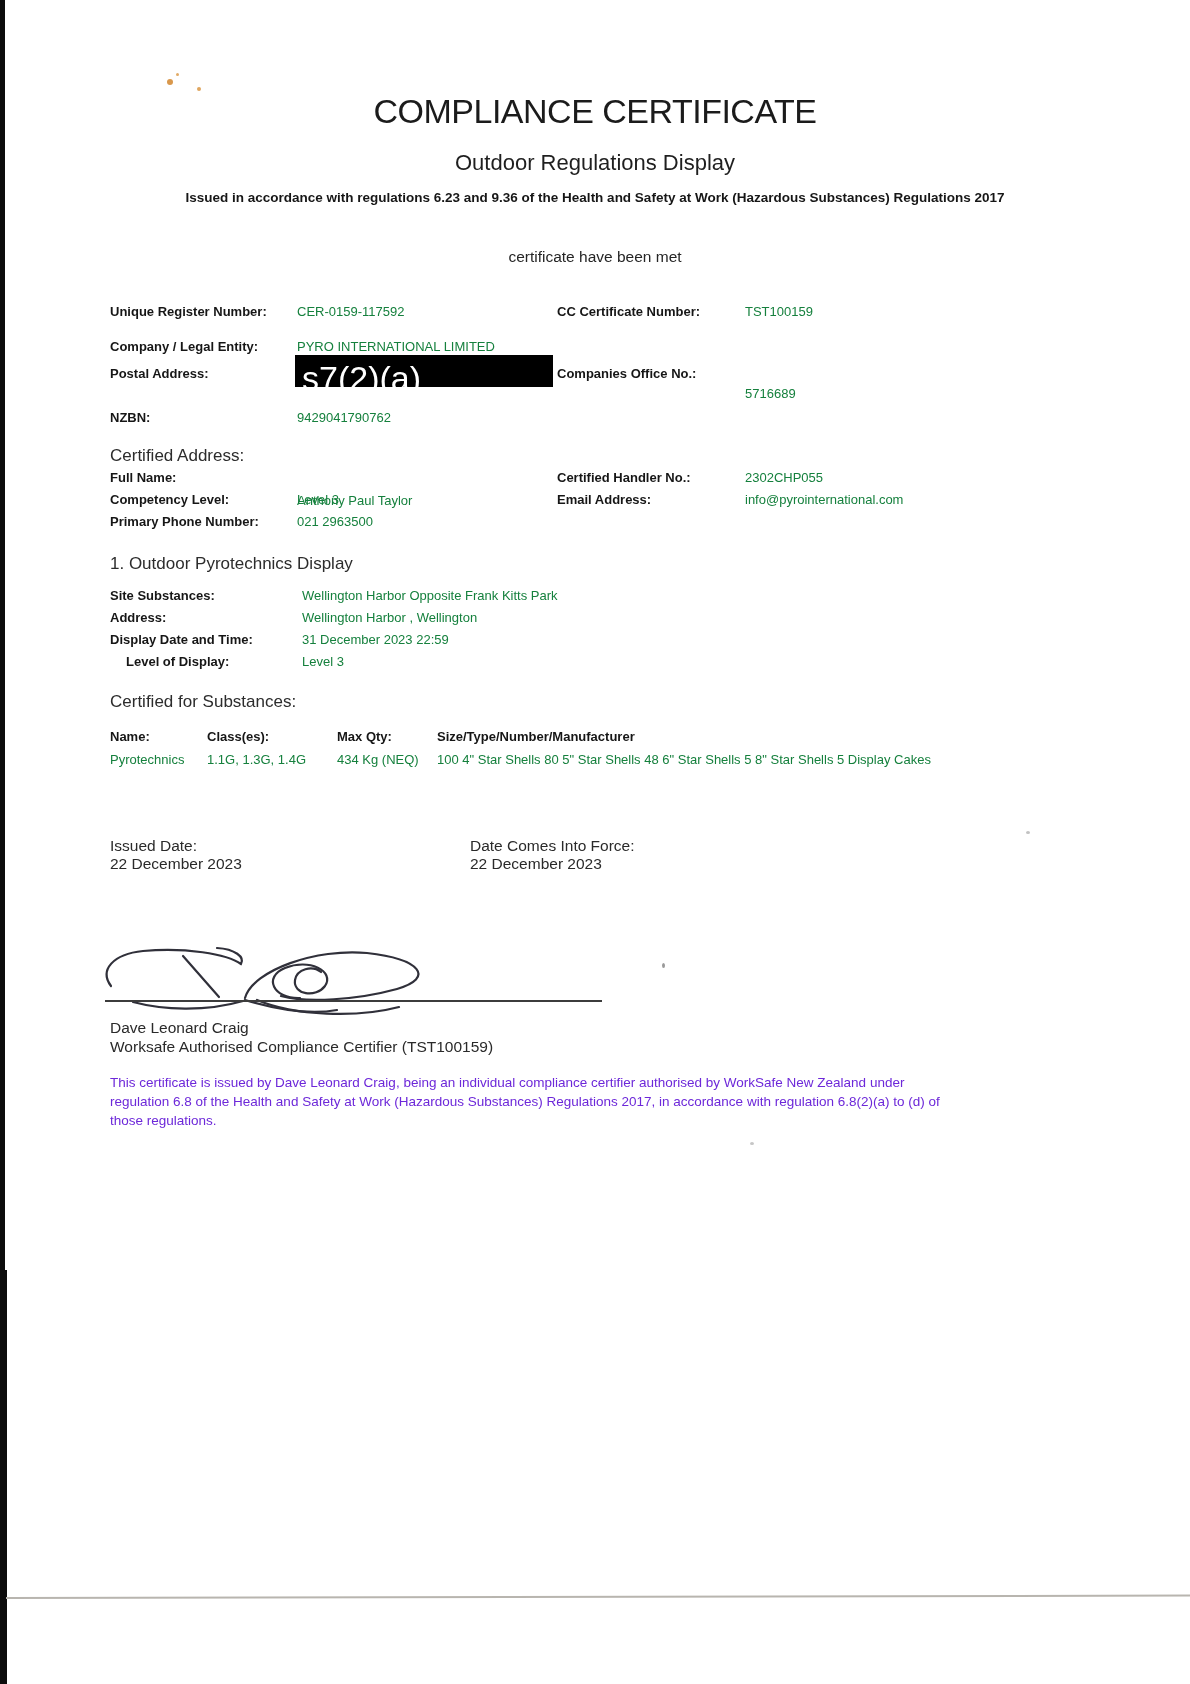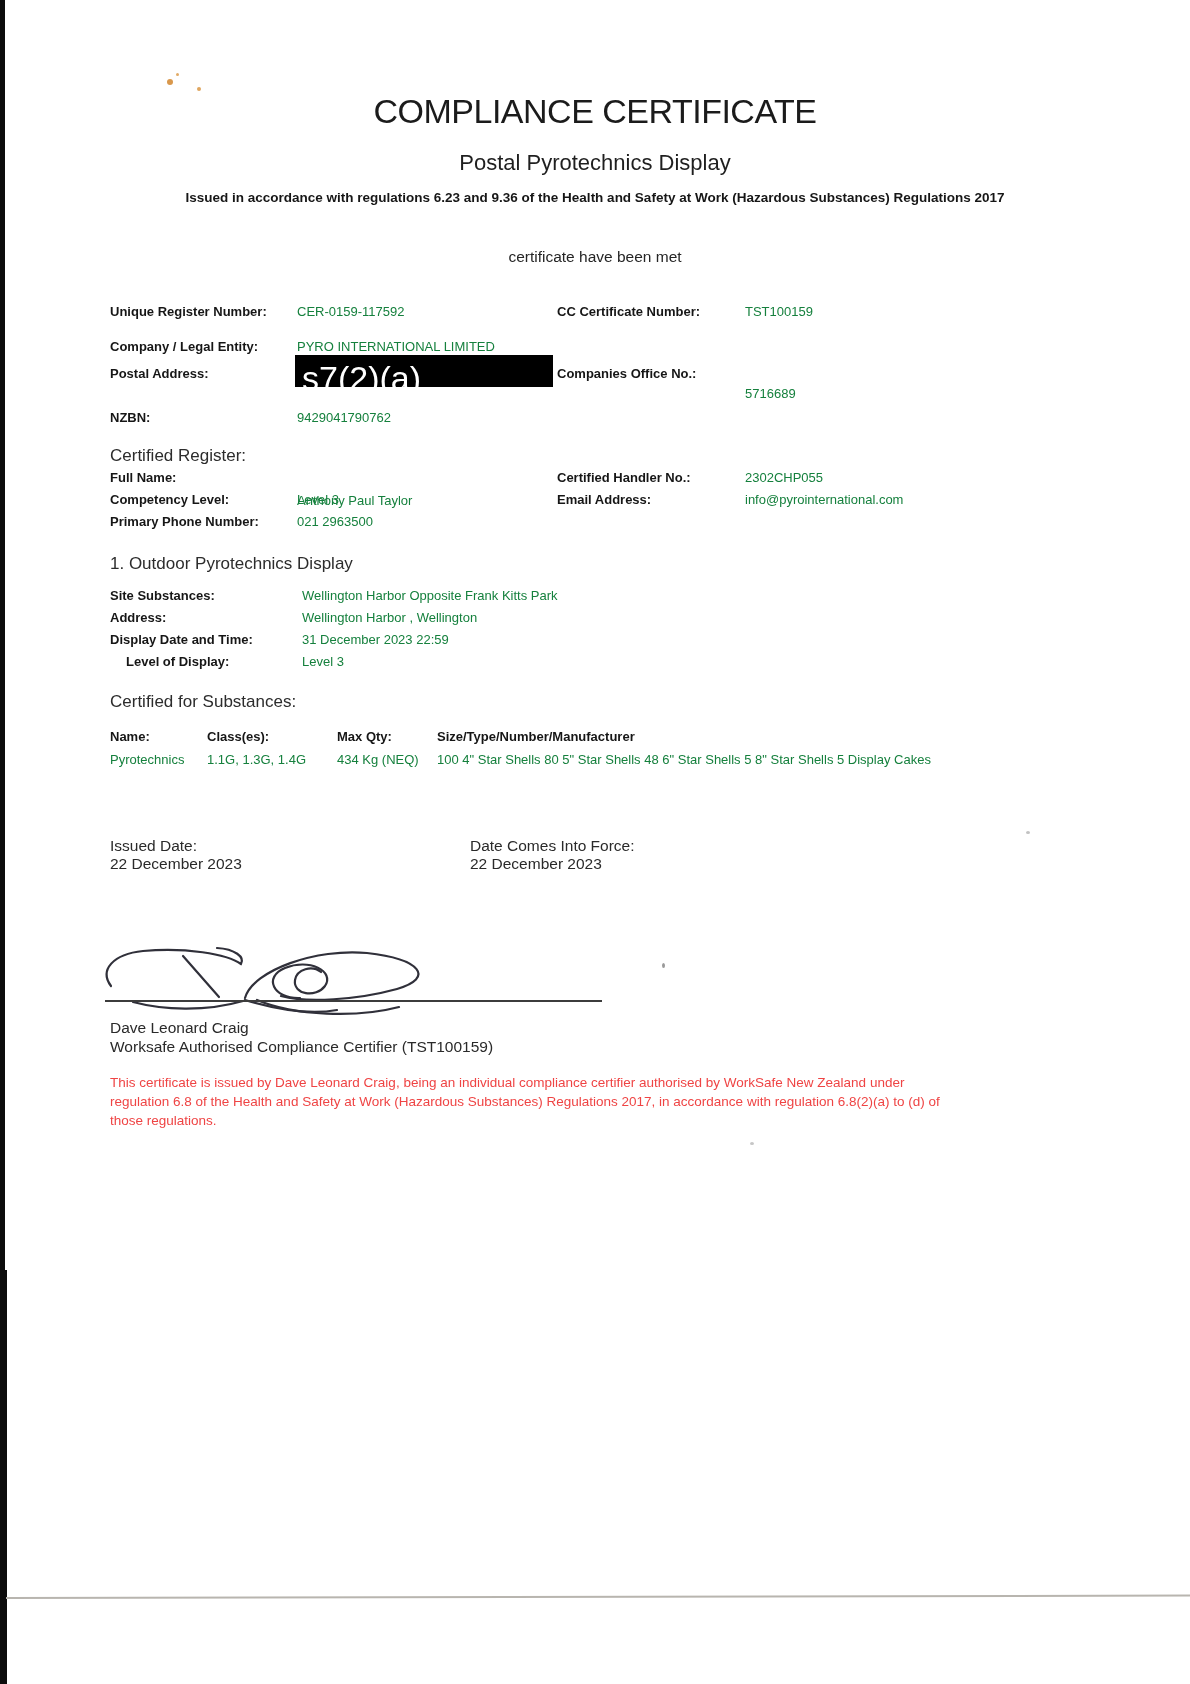--- a/index.html
+++ b/index.html
@@ -13,21 +13,21 @@
   }
   .abs{position:absolute;white-space:nowrap;}
   .title{font-size:34px;letter-spacing:-0.5px;color:#1b1b1b;width:100%;text-align:center;}
   .subtitle{font-size:22px;color:#1f1f1f;width:100%;text-align:center;}
   .regline{font-size:13.5px;font-weight:bold;color:#161616;width:100%;text-align:center;}
   .certline{font-size:15.5px;color:#252525;width:100%;text-align:center;}
   .lbl{font-size:13px;font-weight:bold;color:#161616;}
   .val{font-size:13px;color:#15803d;}
   .h2{font-size:17px;color:#2c2c2c;}
   .med{font-size:15.5px;color:#2a2a2a;}
-  .foot{font-size:13.5px;color:#ef4444;}
+  .foot{font-size:13.5px;color:#6d28d9;}
   .redaction-box{
     position:absolute;left:295px;top:355px;width:258px;height:32px;
     background:#000000;color:#ffffff;
     font-size:34px;line-height:47px;padding-left:7px;box-sizing:border-box;
   }
   .sig-line{position:absolute;left:105px;top:1000px;width:497px;height:2px;background:#3c3c3c;}
   .scan-edge{position:absolute;left:0;top:0;width:5px;height:1684px;background:#0c0c0c;}
   .scan-edge-bottom{position:absolute;left:0;top:1270px;width:7px;height:414px;background:#0c0c0c;}
   .page-bottom-line{position:absolute;left:6px;top:1597px;width:1184px;height:2px;background:#b8b5af;transform:rotate(-0.12deg);transform-origin:left center;}
   .speck{position:absolute;border-radius:50%;}
@@ -41,41 +41,41 @@
   <div class="scan-edge-bottom"></div>
   <div class="page-bottom-line"></div>
   <div class="speck" style="left:167px;top:79px;width:6px;height:6px;background:#d9984c;"></div>
   <div class="speck" style="left:176px;top:73px;width:3px;height:3px;background:#e2ab66;"></div>
   <div class="speck" style="left:197px;top:87px;width:4px;height:4px;background:#dfa65f;"></div>
   <div class="speck" style="left:662px;top:963px;width:3px;height:5px;background:#9a9a9a;"></div>
   <div class="speck" style="left:1026px;top:831px;width:4px;height:3px;background:#c2c2c2;"></div>
   <div class="speck" style="left:750px;top:1142px;width:4px;height:3px;background:#c6c6c6;"></div>
 
   <div class="abs title" style="top:92px;">COMPLIANCE CERTIFICATE</div>
-  <div class="abs subtitle" style="top:150px;">Postal Pyrotechnics Display</div>
+  <div class="abs subtitle" style="top:150px;">Outdoor Regulations Display</div>
   <div class="abs regline" style="top:190px;">Issued in accordance with regulations 6.23 and 9.36 of the Health and Safety at Work (Hazardous Substances) Regulations 2017</div>
   <div class="abs certline" style="top:248px;">certificate have been met</div>
 
   <div class="abs lbl" style="left:110px;top:304px;">Unique Register Number:</div>
   <div class="abs val" style="left:297px;top:304px;">CER-0159-117592</div>
   <div class="abs lbl" style="left:557px;top:304px;">CC Certificate Number:</div>
   <div class="abs val" style="left:745px;top:304px;">TST100159</div>
 
   <div class="abs lbl" style="left:110px;top:339px;">Company / Legal Entity:</div>
   <div class="abs val" style="left:297px;top:339px;">PYRO INTERNATIONAL LIMITED</div>
 
   <div class="abs lbl" style="left:110px;top:366px;">Postal Address:</div>
   <div class="redaction-box">s7(2)(a)</div>
   <div class="abs lbl" style="left:557px;top:366px;">Companies Office No.:</div>
   <div class="abs val" style="left:745px;top:386px;">5716689</div>
 
   <div class="abs lbl" style="left:110px;top:410px;">NZBN:</div>
   <div class="abs val" style="left:297px;top:410px;">9429041790762</div>
 
-  <div class="abs h2" style="left:110px;top:446px;">Certified Register:</div>
+  <div class="abs h2" style="left:110px;top:446px;">Certified Address:</div>
   <div class="abs lbl" style="left:110px;top:470px;">Full Name:</div>
   <div class="abs val" style="left:297px;top:470px;margin-top:23px;">Anthony Paul Taylor</div>
   <div class="abs lbl" style="left:557px;top:470px;">Certified Handler No.:</div>
   <div class="abs val" style="left:745px;top:470px;">2302CHP055</div>
 
   <div class="abs lbl" style="left:110px;top:492px;">Competency Level:</div>
   <div class="abs val" style="left:297px;top:492px;">Level 3</div>
   <div class="abs lbl" style="left:557px;top:492px;">Email Address:</div>
   <div class="abs val" style="left:745px;top:492px;">info@pyrointernational.com</div>
 

